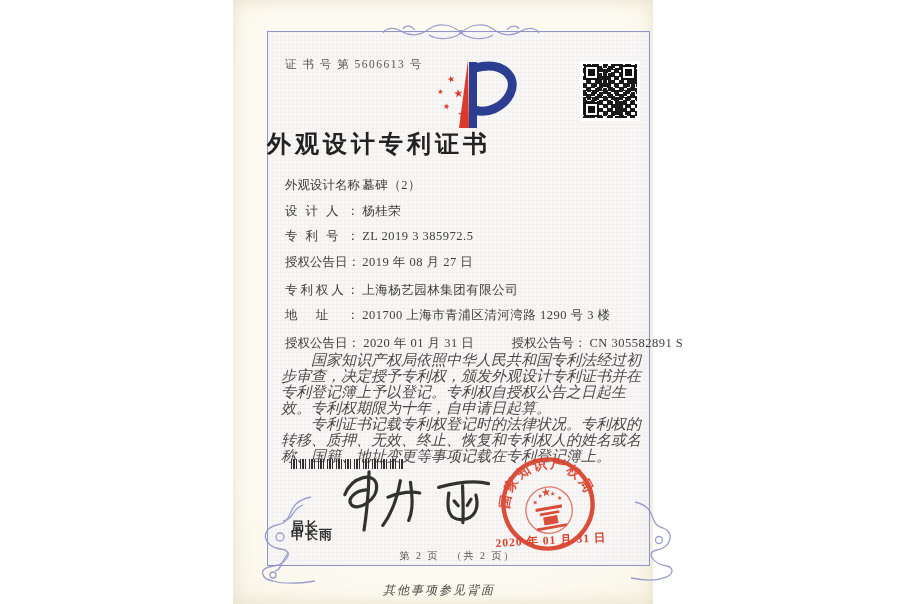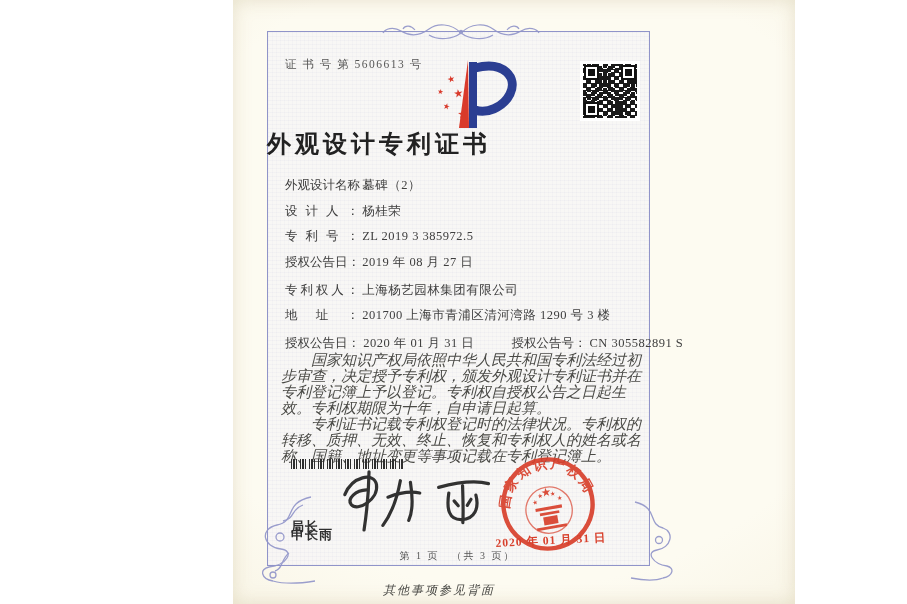--- a/index.html
+++ b/index.html
@@ -1,19 +1,19 @@
 <!DOCTYPE html>
 <html><head>
 <meta charset="utf-8">
 <style>
   html,body{margin:0;padding:0;background:#ffffff;}
   .canvas{position:relative;width:907px;height:604px;background:#ffffff;overflow:hidden;
           font-family:"Liberation Serif","DejaVu Serif",serif;color:#3b3b3b;}
   
-  .photo{position:absolute;left:233px;top:0;width:562px;height:604px;
+  .photo{position:absolute;left:233px;top:0;width:420px;height:604px;
          background:radial-gradient(120% 95% at 50% 45%, #fdfbf1 55%, #f2ecd6 100%);
          box-shadow:inset 0 0 18px rgba(185,170,125,.30);}
   .frame{position:absolute;left:34px;top:31px;width:381px;height:533px;
          border:1.5px solid #9094c9;
          background-color:rgba(246,245,247,.65);
          background-image:repeating-linear-gradient(0deg, rgba(150,150,200,.06) 0 1px, transparent 1px 4px),
                           repeating-linear-gradient(90deg, rgba(150,150,200,.045) 0 1px, transparent 1px 4px);}
   .cert-no{position:absolute;left:52px;top:57px;font-size:11.5px;letter-spacing:1.5px;color:#555;}
   .logo{position:absolute;left:185px;top:56px;}
   .qr{position:absolute;left:350px;top:64px;width:54px;height:54px;background-color:#fff;
@@ -193,17 +193,17 @@
       <g fill="#d8402c">
         <rect x="40" y="58" width="30" height="3.5"></rect>
         <rect x="44" y="64" width="22" height="3"></rect>
         <rect x="47" y="69" width="16" height="9"></rect>
         <rect x="38" y="80" width="34" height="3"></rect>
       </g>
       <circle cx="55" cy="62" r="26" fill="none" stroke="#d8402c" stroke-width="1.5" opacity="0.75"></circle>
     </svg>
     <div class="seal-date">2020 年 01 月 31 日</div>
 
-    <div class="page-footer">第 1 页　（共 3 页）</div>
+    <div class="page-footer">第 2 页　（共 2 页）</div>
     <div class="back-note">其他事项参见背面</div>
 
   </div>
 </div>
 
 </body></html>

